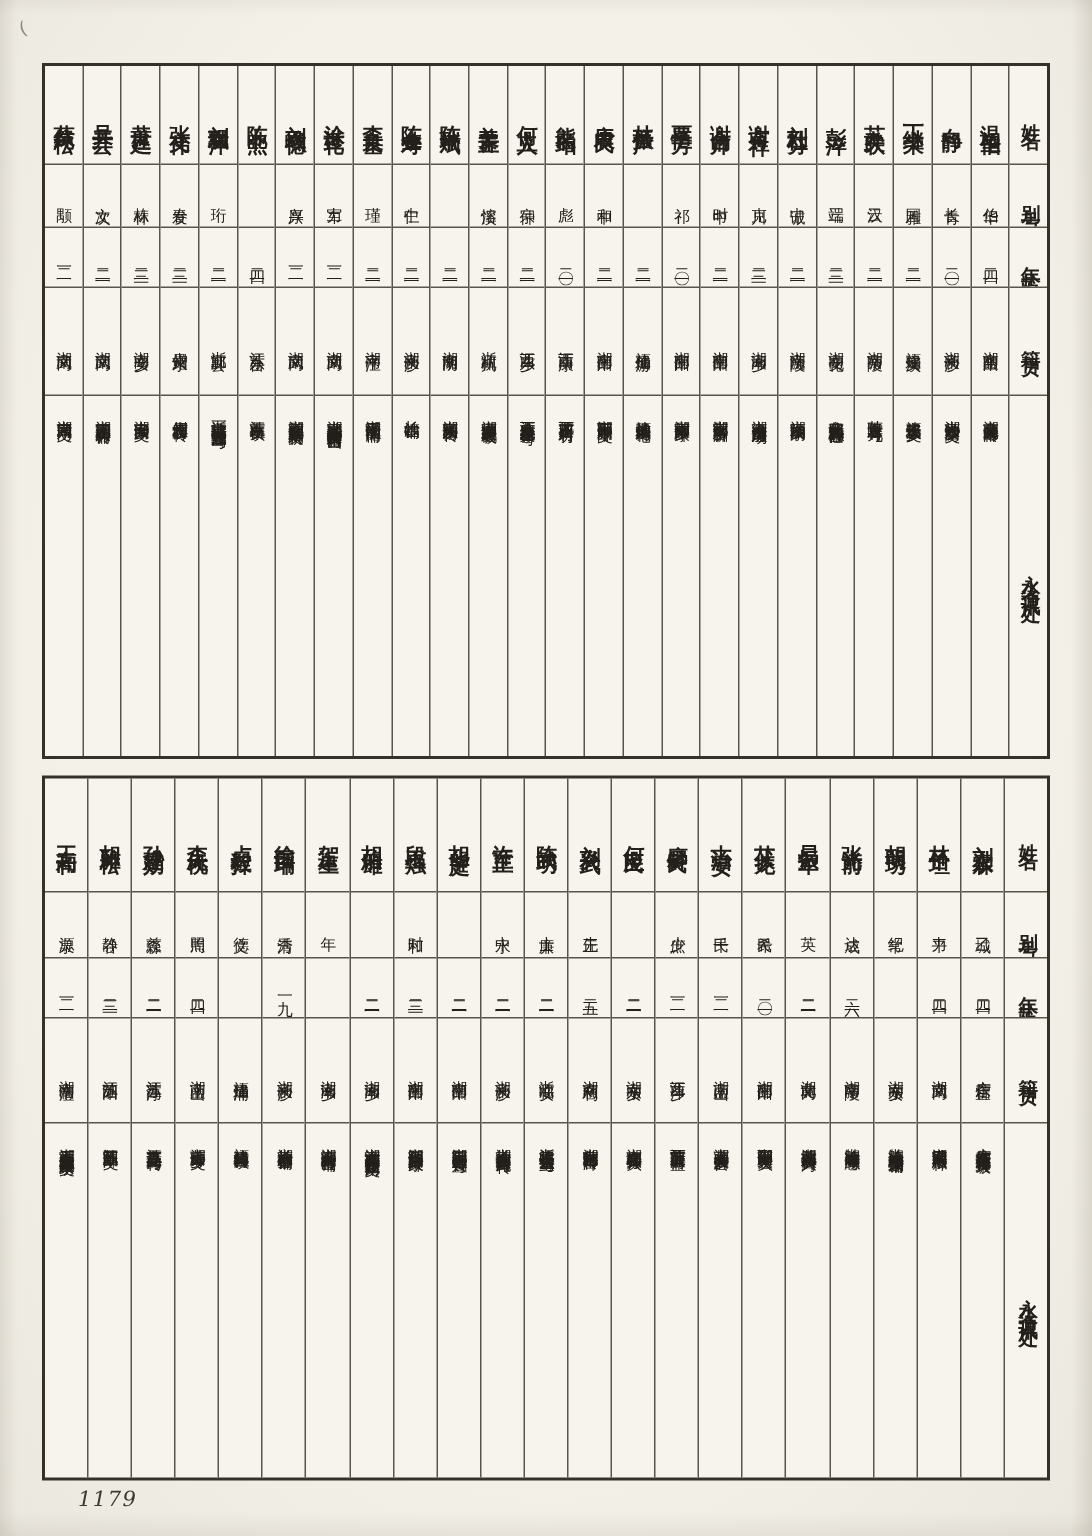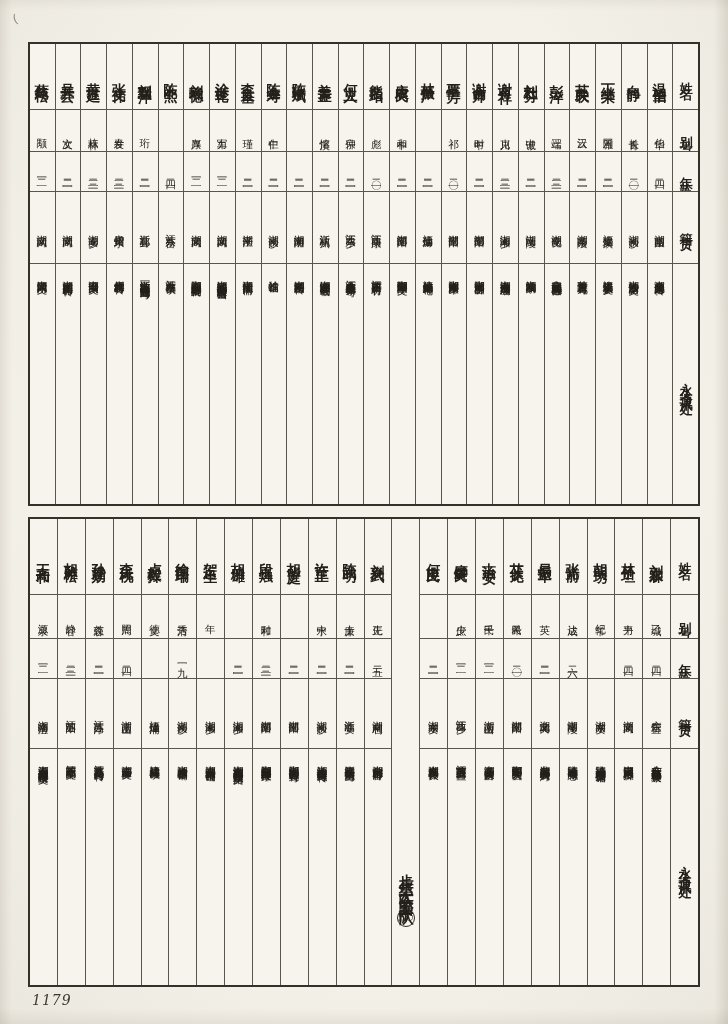--- a/index.html
+++ b/index.html
@@ -73,21 +73,21 @@
   .unit-title{font-size:15px;font-weight:700;letter-spacing:4px;}
   .unit-mark{
     writing-mode:horizontal-tb;
     margin-top:7px;
     width:16px;height:16px;
     border:1px solid #2b2923;border-radius:50%;
     font-size:7.5px;line-height:16px;text-align:center;
     color:#23201c;font-weight:700;
   }
   .page-number{
-    position:absolute;left:32px;bottom:16px;
+    position:absolute;left:52px;bottom:16px;
     font-family:"DejaVu Serif",serif;
     font-style:italic;
     font-size:14px;color:#3c3831;letter-spacing:1px;
   }
 </style>
 </head>
 <body>
 
 <div class="page">
   <span class="corner-mark">(</span>
@@ -699,24 +699,20 @@
         <div class="cell age">
           <span class="v val-age">二二</span>
         </div>
         <div class="cell native">
           <span class="v val-native">湖南东安</span>
         </div>
         <div class="cell addr">
           <span class="v val-addr">湖南东安坝头转井仔头</span>
         </div>
       </div>
-      <div class="col divider">
-        <span class="v unit-title">步兵第二大队第五中队</span>
-        <span class="unit-mark">五〇</span>
-      </div>
       <div class="col person">
         <div class="cell name">
           <span class="v val-name">刘炎武</span>
         </div>
         <div class="cell alias">
           <span class="v val-alias">先正</span>
         </div>
         <div class="cell age">
           <span class="v val-age">二五</span>
         </div>

